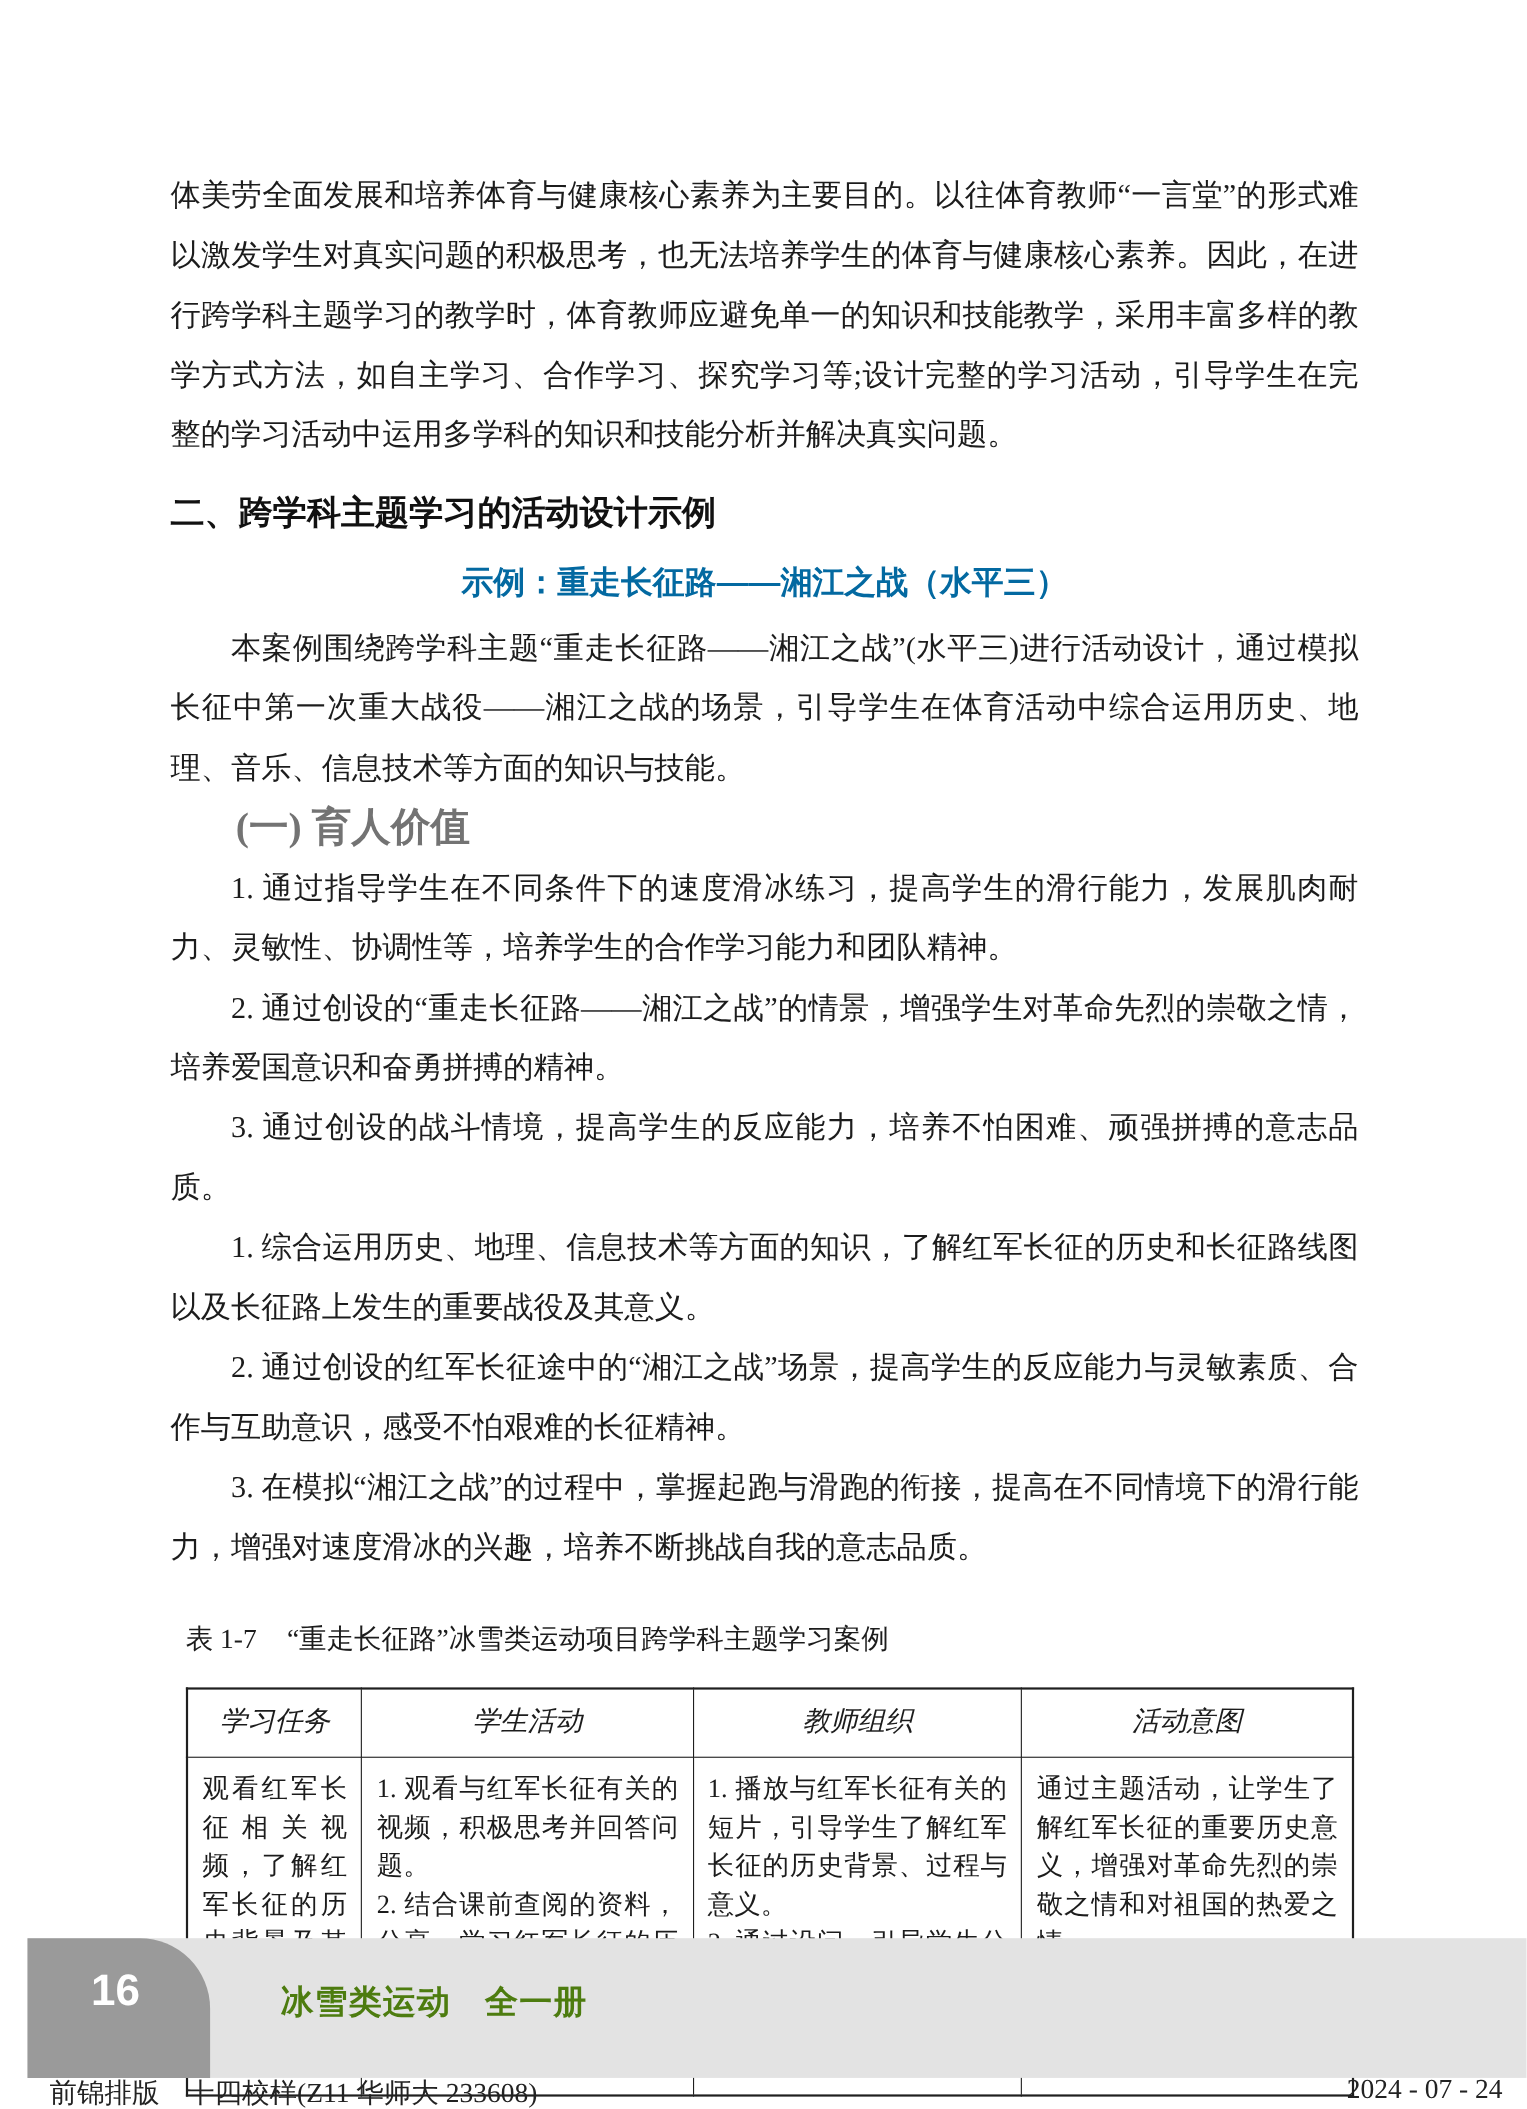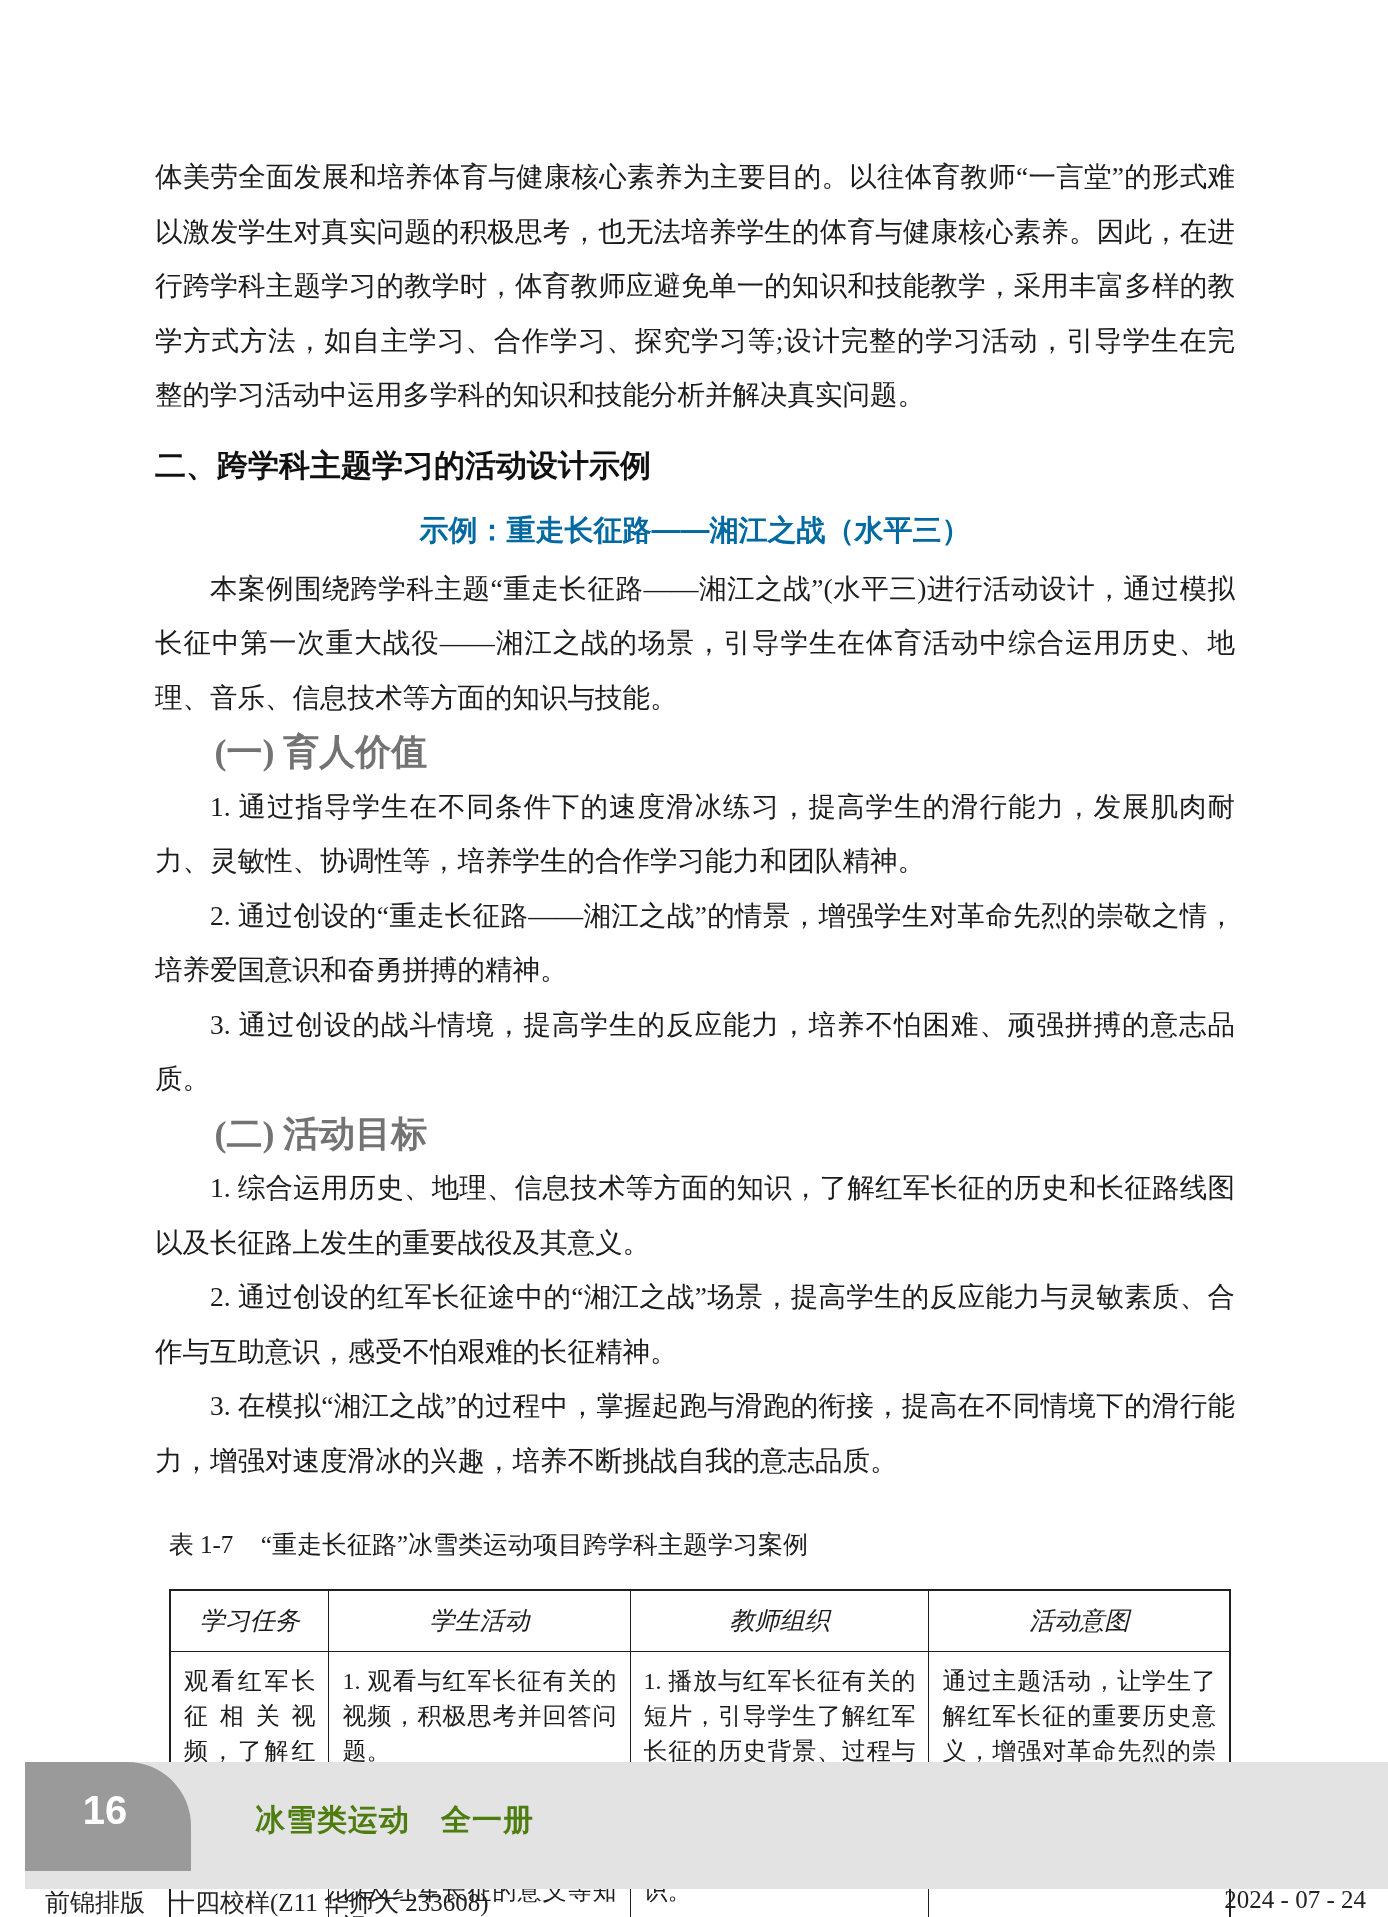--- a/index.html
+++ b/index.html
@@ -44,21 +44,21 @@
   .col-task  { width:15.0%; }
   .col-stud  { width:28.4%; }
   .col-teach { width:28.2%; }
   .col-intent{ width:28.4%; }
 
   .footer-band {
     position:absolute; left:25px; top:1762px; width:1363px; height:127px;
     background:#e3e3e3;
   }
   .page-num-box {
-    position:absolute; left:0; top:0; width:166px; height:109px;
+    position:absolute; left:0; top:0; width:166px; height:127px;
     background:#9a9a9a; border-top-right-radius:64px;
   }
   .page-num {
     position:absolute; left:0; top:26px; width:160px; text-align:center;
     color:#ffffff; font-family:"Liberation Sans","DejaVu Sans",sans-serif;
     font-weight:bold; font-size:40px;
   }
   .book-title {
     position:absolute; left:230px; top:38px; color:#4d7c0f;
     font-family:Liberation Serif, serif;
@@ -84,21 +84,20 @@
     <div class="h3">示例：重走长征路——湘江之战（水平三）</div>
 
     <p class="indent">本案例围绕跨学科主题“重走长征路——湘江之战”(水平三)进行活动设计，通过模拟长征中第一次重大战役——湘江之战的场景，引导学生在体育活动中综合运用历史、地理、音乐、信息技术等方面的知识与技能。</p>
 
     <div class="h4">(一) 育人价值</div>
 
     <p class="indent">1. 通过指导学生在不同条件下的速度滑冰练习，提高学生的滑行能力，发展肌肉耐力、灵敏性、协调性等，培养学生的合作学习能力和团队精神。</p>
     <p class="indent">2. 通过创设的“重走长征路——湘江之战”的情景，增强学生对革命先烈的崇敬之情，培养爱国意识和奋勇拼搏的精神。</p>
     <p class="indent">3. 通过创设的战斗情境，提高学生的反应能力，培养不怕困难、顽强拼搏的意志品质。</p>
 
-    <div class="h4">(二) 活动目标</div>
 
     <p class="indent">1. 综合运用历史、地理、信息技术等方面的知识，了解红军长征的历史和长征路线图以及长征路上发生的重要战役及其意义。</p>
     <p class="indent">2. 通过创设的红军长征途中的“湘江之战”场景，提高学生的反应能力与灵敏素质、合作与互助意识，感受不怕艰难的长征精神。</p>
     <p class="indent">3. 在模拟“湘江之战”的过程中，掌握起跑与滑跑的衔接，提高在不同情境下的滑行能力，增强对速度滑冰的兴趣，培养不断挑战自我的意志品质。</p>
 
     <div class="table-caption">
       <span class="cap-label">表 1-7</span><span>“重走长征路”冰雪类运动项目跨学科主题学习案例</span>
     </div>
 
     <table class="case-table">

